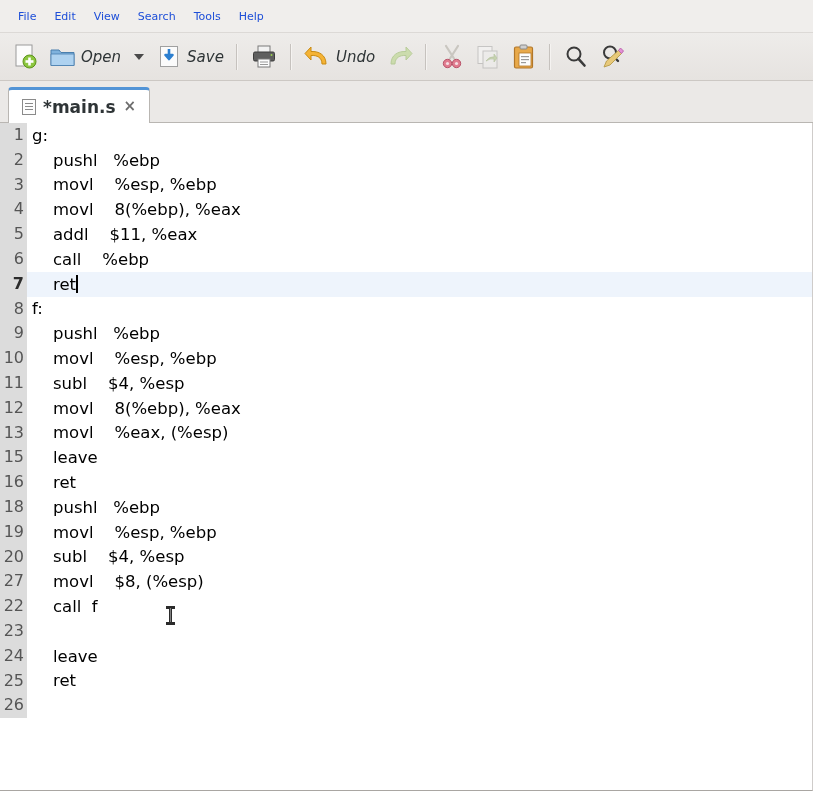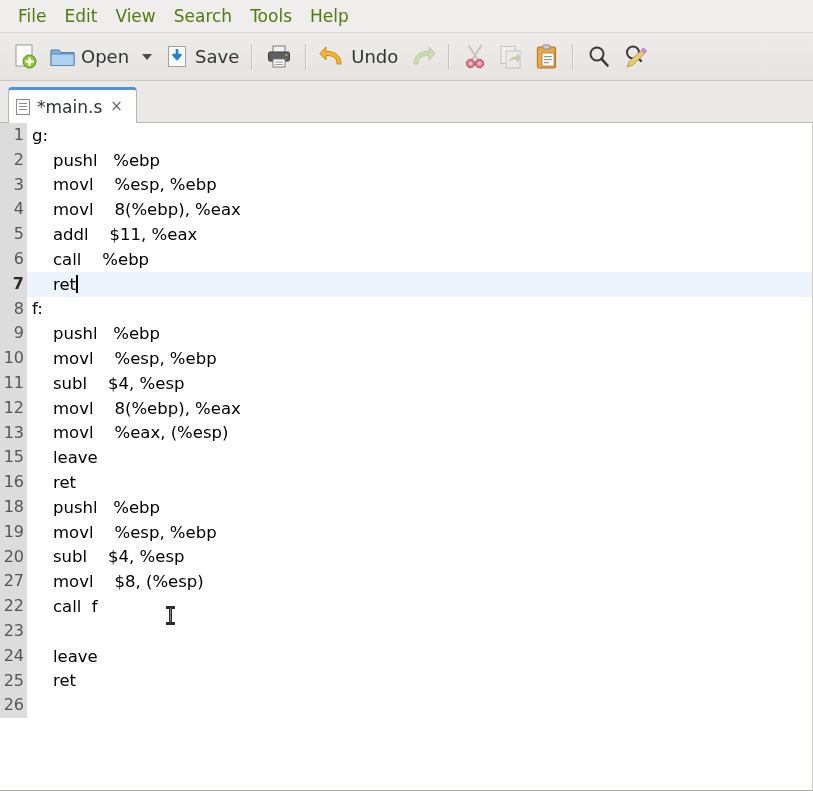--- a/index.html
+++ b/index.html
@@ -85,22 +85,22 @@
     height: 33px;
     min-height: 33px;
     background: #f0eeec;
     border-bottom: 1px solid #dcd9d6;
     display: flex;
     align-items: center;
     padding-left: 9px;
     box-sizing: border-box;
   }
   .menu-item {
-    font-size: 17px;
-    color: #4d7c0f;
+    font-size: 11px;
+    color: #1d4ed8;
     padding: 2px 9px;
     font-family: "DejaVu Sans", sans-serif;
     cursor: default;
     white-space: nowrap;
   }
 
   
   #toolbar {
     height: 48px;
     min-height: 48px;
@@ -114,24 +114,25 @@
   .tb-btn {
     display: flex;
     align-items: center;
     height: 38px;
     padding: 0 5px;
     border-radius: 3px;
     cursor: default;
     gap: 4px;
   }
   .tb-label {
-    font-size: 18px;
+    font-size: 15px;
     color: #2e3436;
     font-family: "DejaVu Sans", sans-serif;
     white-space: nowrap;
+    font-style: italic;
   }
   .tb-sep {
     width: 1px;
     height: 26px;
     background: #c6c2be;
     margin: 0 7px;
     border-right: 1px solid #f5f3f1;
   }
   .icon { display: block; flex: 0 0 auto; }
 
@@ -153,30 +154,31 @@
     align-items: flex-end;
     padding-left: 8px;
     box-sizing: border-box;
     position: relative;
   }
   .tab {
     height: 36px;
     display: flex;
     align-items: center;
     gap: 7px;
-    padding: 0 12px 0 7px;
+    padding: 0 12px 0 13px;
     background: #ffffff;
     border: 1px solid #b9b6b2;
     border-bottom: none;
     border-top: 3px solid #5294d6;
     border-radius: 4px 4px 0 0;
     box-sizing: border-box;
     position: relative;
     top: 1px;
     cursor: default;
+    font-weight: bold;
   }
   .tab-icon {
     width: 14px; height: 16px;
     border: 1px solid #8a8a8a;
     background: #fdfdfd;
     position: relative;
     box-sizing: border-box;
   }
   .tab-icon::after {
     content: "";

